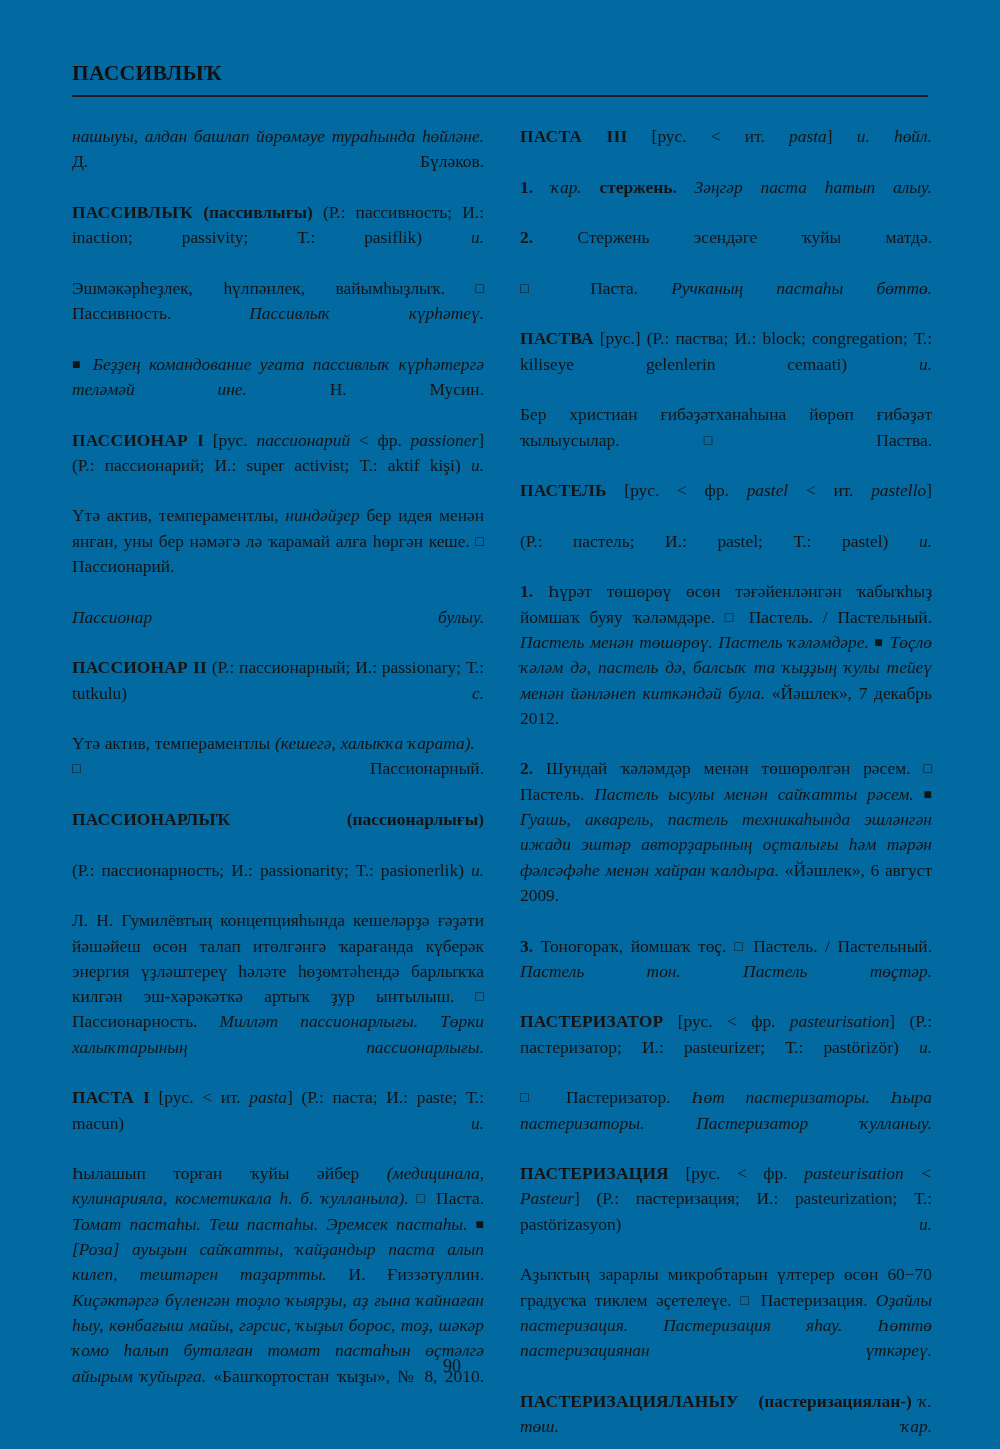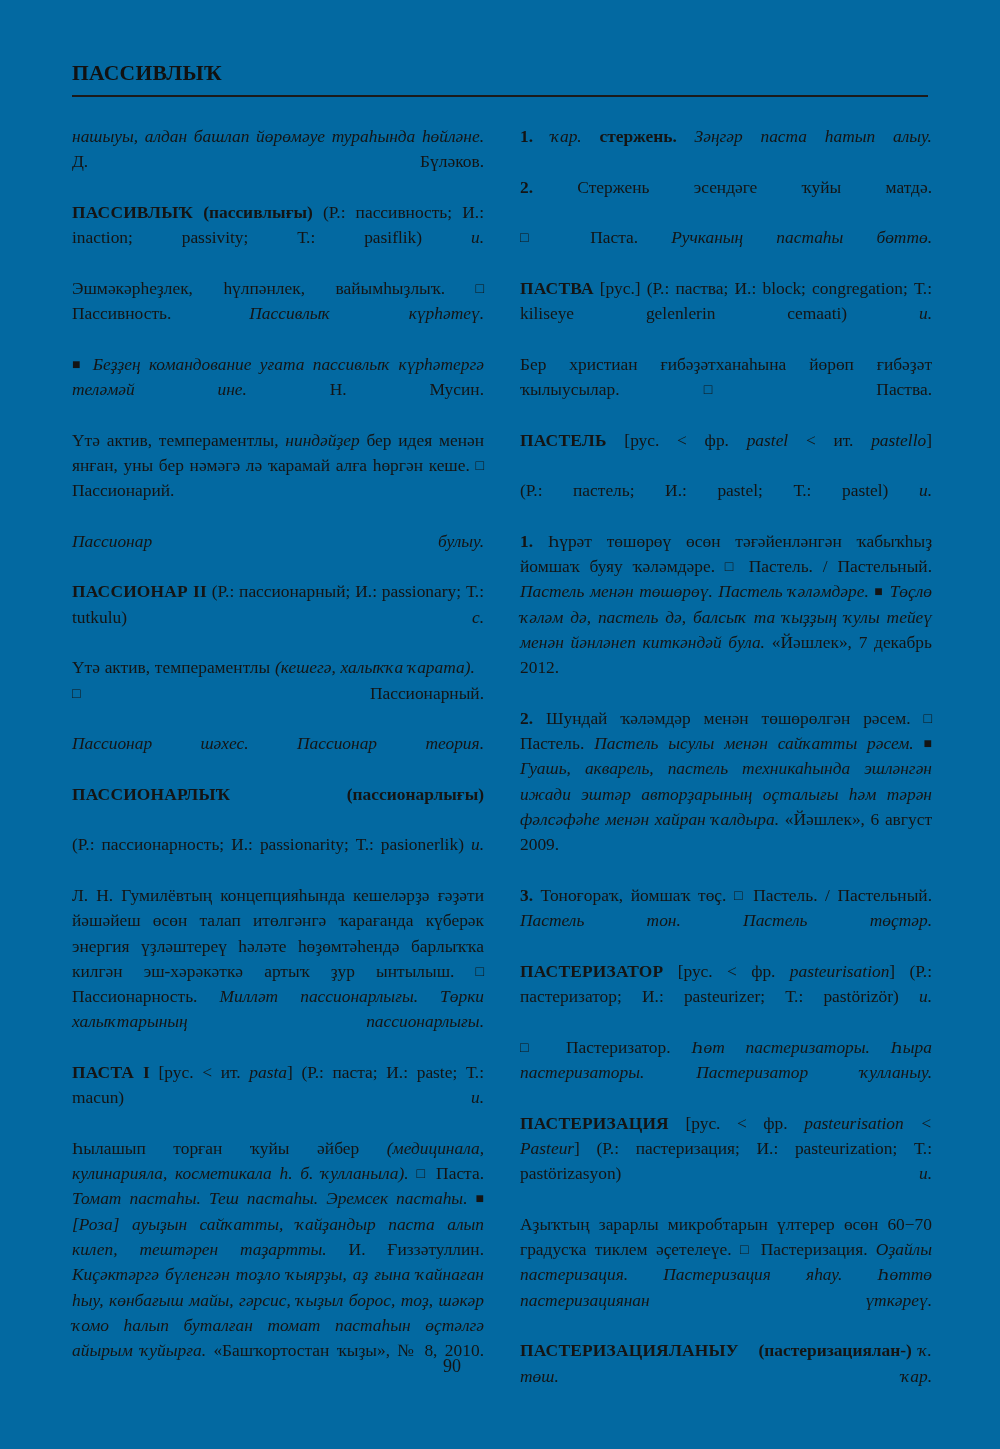--- a/index.html
+++ b/index.html
@@ -126,38 +126,39 @@
   <div class="columns">
 
     <div class="col">
 
       <p class="cont"><i class="it">нашыуы, алдан башлап йөрөмәye тураһында һөйләне.</i><span> Д. Бүләков.</span></p>
 
       <p class="entry"><b class="hw">ПАССИВЛЫҠ</b> <b>(пассивлығы)</b> <span>(Р.: пассивность; И.: inaction; passivity; Т.: pasiflik)</span> <i>и.</i></p>
       <p class="entry"><span>Эшмәкәрһеҙлек, һүлпәнлек, вайымһыҙлыҡ.</span> <span class="sq-open"></span> <span>Пассивность.</span> <i>Пассивлыҡ күрһәтеү.</i></p>
       <p class="cont nostretch"><span class="sq-fill"></span> <i>Беҙҙең командование уғата пассивлыҡ күрһәтергә теләмәй ине.</i><span> Н. Мусин.</span></p>
 
+      <p class="entry"><b class="hw">ПАССИОНАР I</b> <span>[рус. </span><i>пассионарий</i><span> &lt; фр. </span><i>passioner</i><span>]</span> <span>(Р.: пассионарий; И.: super activist; Т.: aktif kişi)</span> <i>и.</i></p>
       <p class="entry"><span>Үтә актив, темпераментлы, </span><i>ниндәйҙер</i><span> бер идея менән янған, уны бер нәмәгә лә ҡарамай алға һөргән кеше.</span> <span class="sq-open"></span> <span>Пассионарий.</span></p>
       <p class="cont nostretch"><i>Пассионар булыу.</i></p>
 
       <p class="entry"><b class="hw">ПАССИОНАР II</b> <span>(Р.: пассионарный; И.: passionary; Т.: tutkulu)</span> <i>с.</i></p>
       <p class="entry"><span>Үтә актив, темпераментлы </span><i>(кешегә, халыҡҡа ҡарата).</i> &nbsp; <span class="sq-open"></span> <span>Пассионарный.</span></p>
-      <p class="cont nostretch"><i>Пассионар шәхес. Пассионар теория.</i></p>
 
       <p class="entry"><b class="hw">ПАССИОНАРЛЫҠ</b> &nbsp; <b>(пассионарлығы)</b></p>
       <p class="cont"><span>(Р.: пассионарность; И.: passionarity; Т.: pasionerlik)</span> <i>и.</i></p>
       <p class="entry"><span>Л. Н. Гумилёвтың концепцияһында кешеләрҙә ғәҙәти йәшәйеш өсөн талап итөлгәнгә ҡарағанда күберәк энергия үҙләштереү һәләте һөҙөмтәһендә барлыҡҡа килгән эш-хәрәкәткә артыҡ ҙур ынтылыш.</span> <span class="sq-open"></span> <span>Пассионарность.</span> <i>Милләт пассионарлығы. Төрки халыҡтарының пассионарлығы.</i></p>
 
       <p class="entry"><b class="hw">ПАСТА I</b> <span>[рус. &lt; ит. </span><i>pasta</i><span>]</span> <span>(Р.: паста; И.: paste; Т.: macun)</span> <i>и.</i></p>
       <p class="entry"><span>Һылашып торған ҡуйы әйбер </span><i>(медицинала, кулинарияла, косметикала һ. б. ҡулланыла).</i> <span class="sq-open"></span> <span>Паста.</span> <i>Томат пастаһы. Теш пастаһы. Эремсек пастаһы.</i> <span class="sq-fill"></span> <i>[Роза] ауыҙын сайҡатты, ҡайҙандыр паста алып килеп, тештәрен таҙартты.</i><span> И. Ғиззәтуллин. </span><i>Киҫәктәргә бүленгән тоҙло ҡыярҙы, аҙ ғына ҡайнаған һыу, көнбағыш майы, гәрсис, ҡыҙыл борос, тоҙ, шәкәр ҡомо һалып буталған томат пастаһын өҫтәлгә айырым ҡуйырға.</i> <span>«Башҡортостан ҡыҙы», № 8, 2010.</span></p>
 
     </div>
 
     <div class="col">
 
+      <p class="entry nostretch"><b class="hw">ПАСТА III</b> <span>[рус. &lt; ит. </span><i>pasta</i><span>]</span> <i>и. һөйл.</i></p>
       <p class="entry nostretch"><b class="num">1.</b> <i>ҡар.</i> <b>стержень.</b> <i>Зәңгәр паста һатып алыу.</i></p>
       <p class="entry"><b class="num">2.</b> <span>Стержень эсендәге ҡуйы матдә.</span></p>
       <p class="cont nostretch"><span class="sq-open"></span> <span>Паста.</span> <i>Ручканың пастаһы бөттө.</i></p>
 
       <p class="entry"><b class="hw">ПАСТВА</b> <span>[рус.]</span> <span>(Р.: паства; И.: block; congregation; Т.: kiliseye gelenlerin cemaati)</span> <i>и.</i></p>
       <p class="entry nostretch"><span>Бер христиан ғибәҙәтханаһына йөрөп ғибәҙәт ҡылыусылар.</span> <span class="sq-open"></span> <span>Паства.</span></p>
 
       <p class="entry"><b class="hw">ПАСТЕЛЬ</b> <span>[рус. &lt; фр. </span><i>pastel</i><span> &lt; ит. </span><i>pastello</i><span>]</span></p>
       <p class="cont nostretch"><span>(Р.: пастель; И.: pastel; Т.: pastel)</span> <i>и.</i></p>
       <p class="entry"><b class="num">1.</b> <span>Һүрәт төшөрөү өсөн тәғәйенләнгән ҡабыҡһыҙ йомшаҡ буяу ҡәләмдәре.</span> <span class="sq-open"></span> <span>Пастель. / Пастельный.</span> <i>Пастель менән төшөрөү. Пастель ҡәләмдәре.</i> <span class="sq-fill"></span> <i>Төҫлө ҡәләм дә, пастель дә, балсыҡ та ҡыҙҙың ҡулы тейеү менән йәнләнеп киткәндәй була.</i> <span>«Йәшлек», 7 декабрь 2012.</span></p>

